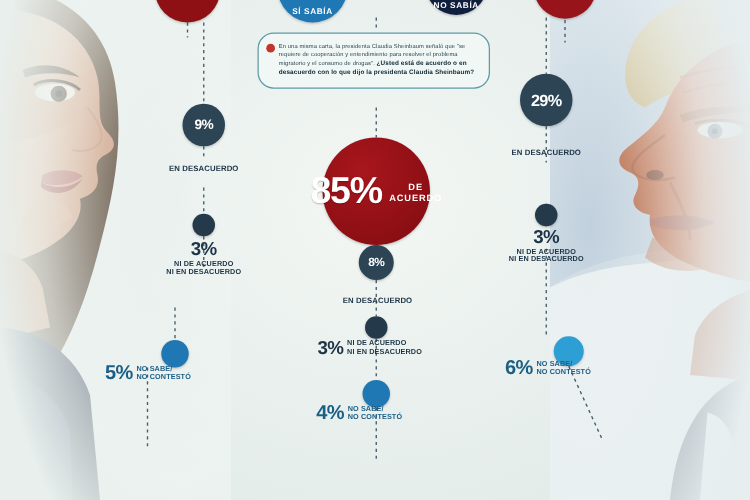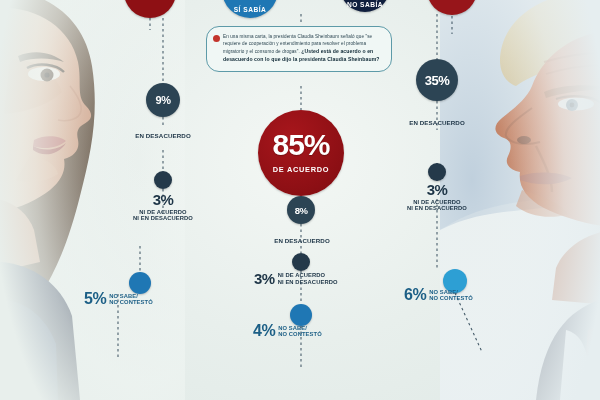--- a/index.html
+++ b/index.html
@@ -71,21 +71,21 @@
   .lbl{
     font-weight:bold;color:#1d3446;letter-spacing:.1px;line-height:1.12;
   }
   .lbl-blue{color:#1c5f86;}
 
   .incircle-pct{font-weight:bold;letter-spacing:-.5px;}
 
   
   .big85{
     position:absolute;left:258px;top:110px;width:86px;height:86px;
-    flex-direction:column;gap:6px;
+    flex-direction:row;gap:6px;
   }
   .big85 .n{font-size:30px;font-weight:bold;line-height:.86;letter-spacing:-1px;
             text-shadow:0 1px 1px rgba(0,0,0,.25);}
   .big85 .c{font-size:7.4px;font-weight:bold;letter-spacing:.7px;margin-top:1px;}
 
   .toplabel{font-size:6.6px;font-weight:bold;letter-spacing:.5px;}
 </style>
 </head>
 <body>
 
@@ -326,21 +326,21 @@
   <div style="position:absolute;left:253px;top:324px;display:flex;align-items:center;gap:3px;">
     <span class="pct lbl-blue" style="font-size:16px;">4%</span>
     <span style="display:inline-block;line-height:1.1;">
       <span class="lbl lbl-blue" style="font-size:5.8px;display:block;">NO SABE/</span>
       <span class="lbl lbl-blue" style="font-size:5.8px;display:block;">NO CONTESTÓ</span>
     </span>
   </div>
 
   <div class="node" style="left:416px;top:59px;">
     <div class="circle c-navy" style="width:42px;height:42px;">
-      <span class="incircle-pct" style="font-size:13px;">35%</span>
+      <span class="incircle-pct" style="font-size:13px;">29%</span>
     </div>
   </div>
   <div style="position:absolute;left:392px;top:111px;width:90px;text-align:center;">
     <span class="lbl" style="font-size:6.2px;">EN DESACUERDO</span>
   </div>
 
   <div class="node" style="left:428px;top:163px;">
     <div class="circle c-navy2" style="width:18px;height:18px;"></div>
   </div>
   <div style="position:absolute;left:394px;top:183px;width:86px;text-align:center;line-height:1;">

